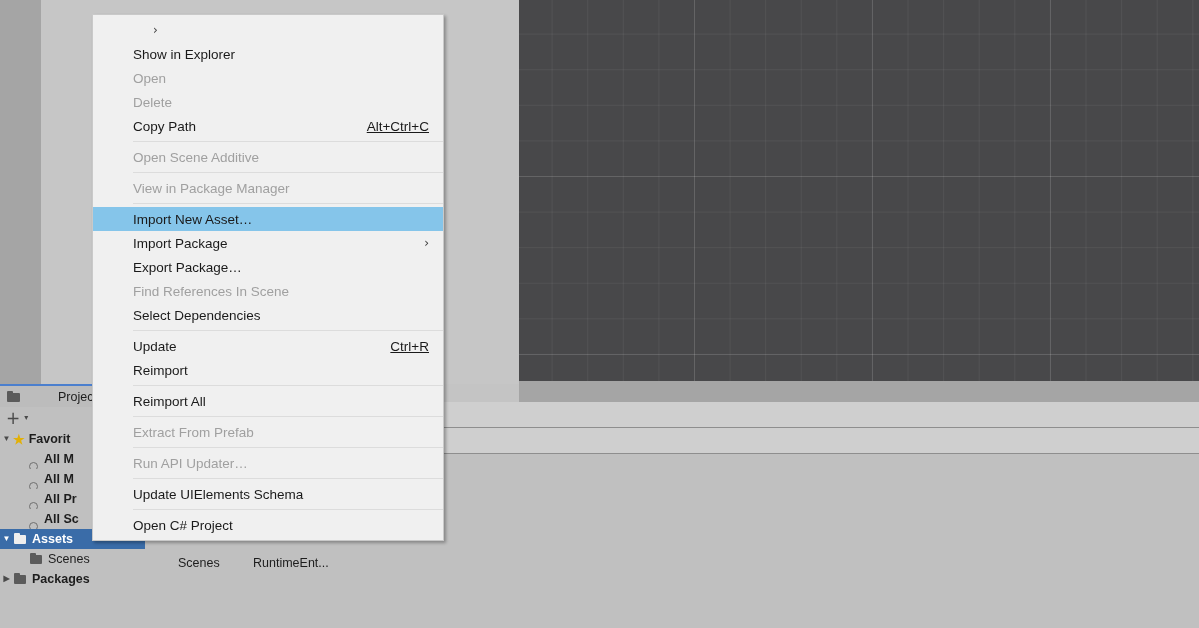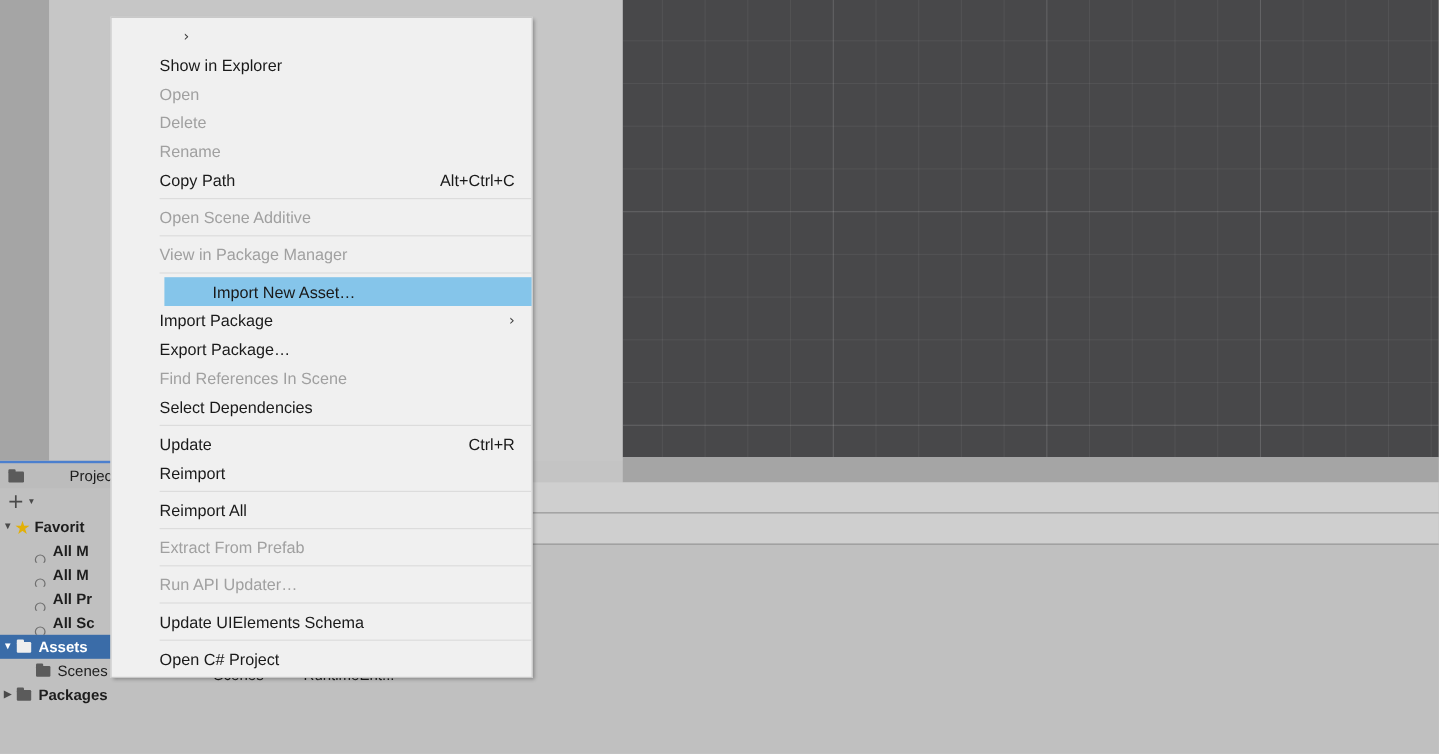--- a/index.html
+++ b/index.html
@@ -161,23 +161,23 @@
     padding: 3px 0 3px 0;
     z-index: 50;
   }
   .ctx-item {
     height: 24px; display: flex; align-items: center;
     padding-left: 40px; padding-right: 14px;
     font-size: 13.5px; color: #1a1a1a; white-space: nowrap;
     position: relative;
   }
   .ctx-item.disabled { color: #a0a0a0; justify-content: flex-end; }
-  .ctx-item.highlight { background: #85c5ea; margin-left: 44px; }
+  .ctx-item.highlight { background: #85c5ea; }
   .ctx-label { flex: 1 1 auto; }
-  .ctx-shortcut { font-size: 13.5px; color: #1a1a1a; margin-left: 20px; }
+  .ctx-shortcut { font-size: 13.5px; color: #1a1a1a; margin-left: 20px; text-decoration: underline; }
   .ctx-arrow {
     font-size: 12px; color: #3c3c3c; line-height: 1; margin-left: 20px;
     font-family: "DejaVu Sans", sans-serif;
   }
   .ctx-sep {
     height: 1px; background: #dcdcdc; margin: 3px 0 3px 40px;
   }
 </style>
 </head>
 <body>
@@ -274,23 +274,20 @@
       </div>
       <div class="ctx-item">
         <span class="ctx-label">Show in Explorer</span>
       </div>
       <div class="ctx-item disabled">
         <span class="ctx-label">Open</span>
       </div>
       <div class="ctx-item disabled">
         <span class="ctx-label">Delete</span>
       </div>
-      <div class="ctx-item disabled">
-        <span class="ctx-label">Rename</span>
-      </div>
       <div class="ctx-item">
         <span class="ctx-label">Copy Path</span>
         <span class="ctx-shortcut">Alt+Ctrl+C</span>
       </div>
       <div class="ctx-sep"></div>
       <div class="ctx-item disabled">
         <span class="ctx-label">Open Scene Additive</span>
       </div>
       <div class="ctx-sep"></div>
       <div class="ctx-item disabled">

